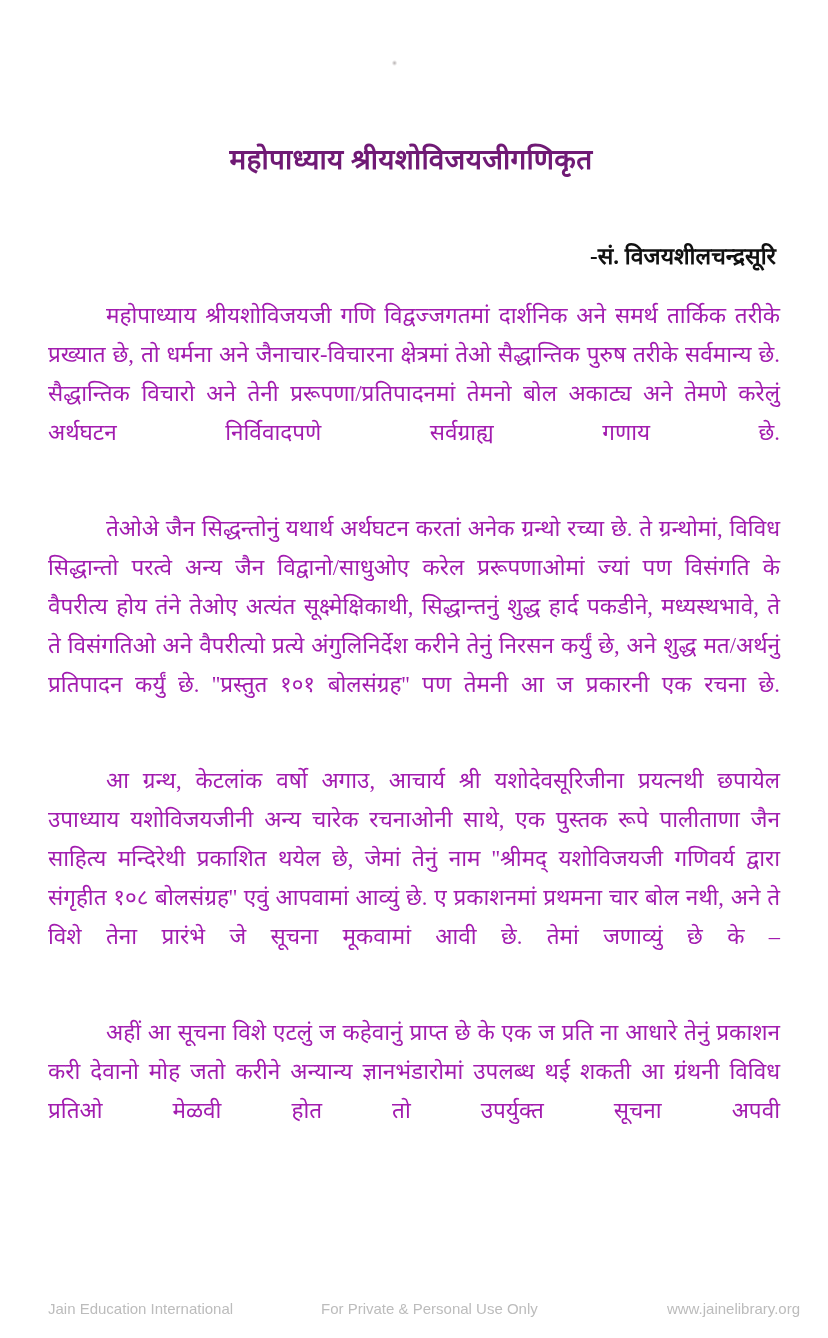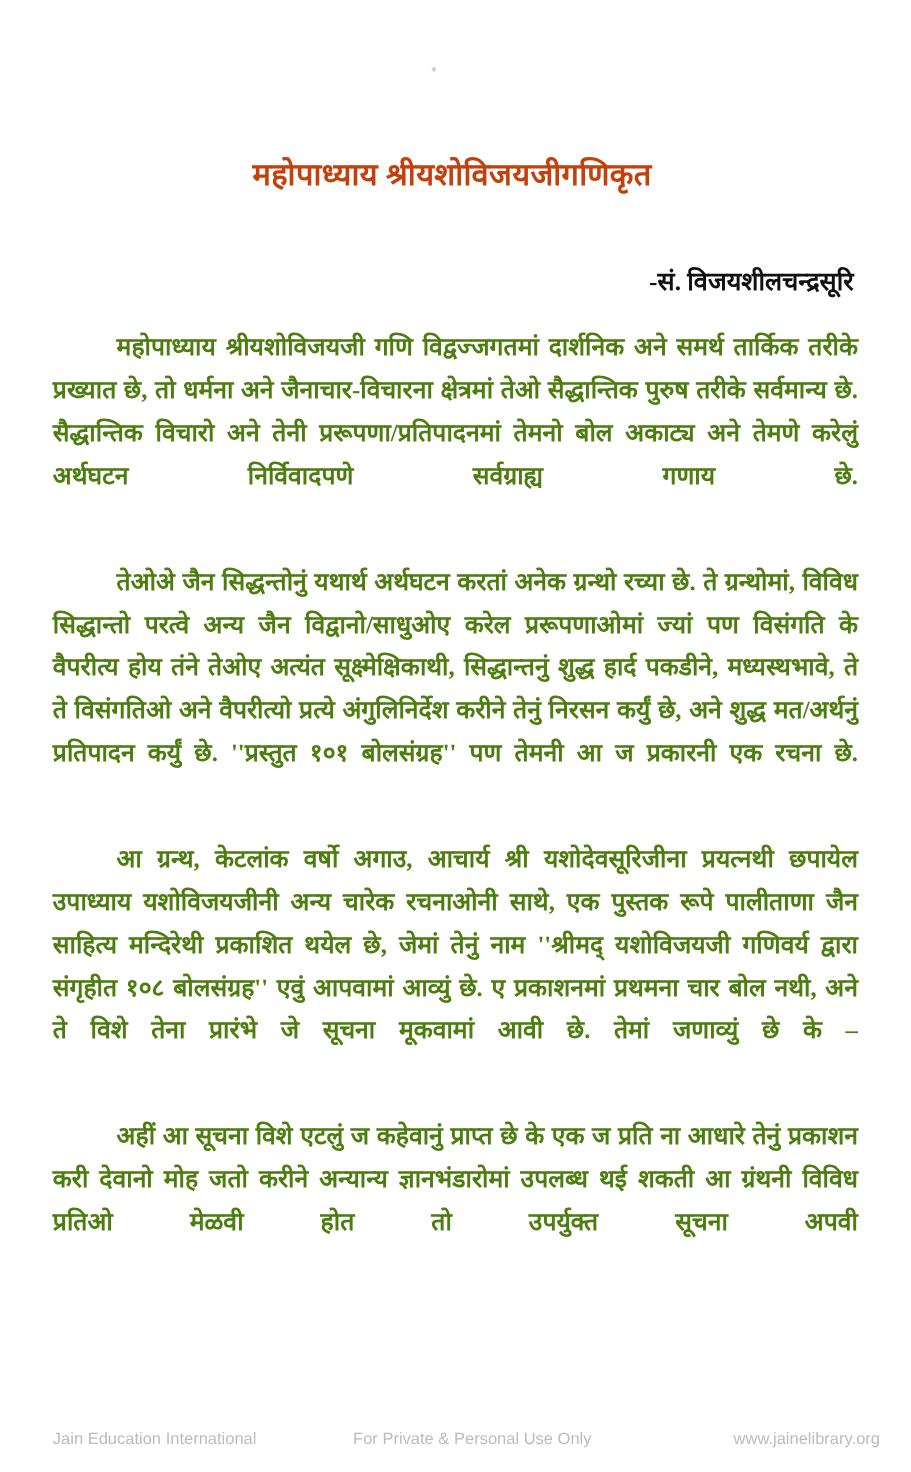--- a/index.html
+++ b/index.html
@@ -35,21 +35,21 @@
     left: 48px;
     top: 138px;
     width: 732px;
     text-align: center;
   }
   .title-line {
     font-family: "Liberation Serif", "DejaVu Serif", serif;
     font-weight: bold;
     font-size: 28px;
     line-height: 44px;
-    color: #c2410c;
+    color: #701a75;
     letter-spacing: 0.3px;
     white-space: nowrap;
   }
   .title-line.l1 {
     padding-right: 6px;
   }
   .title-line.l2 {
     padding-right: 40px;
   }
 
@@ -69,25 +69,24 @@
     left: 48px;
     top: 296px;
     width: 732px;
   }
 
   p.para {
     margin: 0 0 18px 0;
     font-family: "Liberation Serif", "DejaVu Serif", serif;
     font-size: 22.5px;
     line-height: 39px;
-    color: #4d7c0f;
+    color: #a21caf;
     text-align: justify;
     text-justify: inter-word;
     word-spacing: 1px;
-    font-weight: bold;
   }
   p.para .indent {
     display: inline-block;
     width: 58px;
   }
   p.para:last-child {
     margin-bottom: 0;
   }
   p.para.faint {
     

